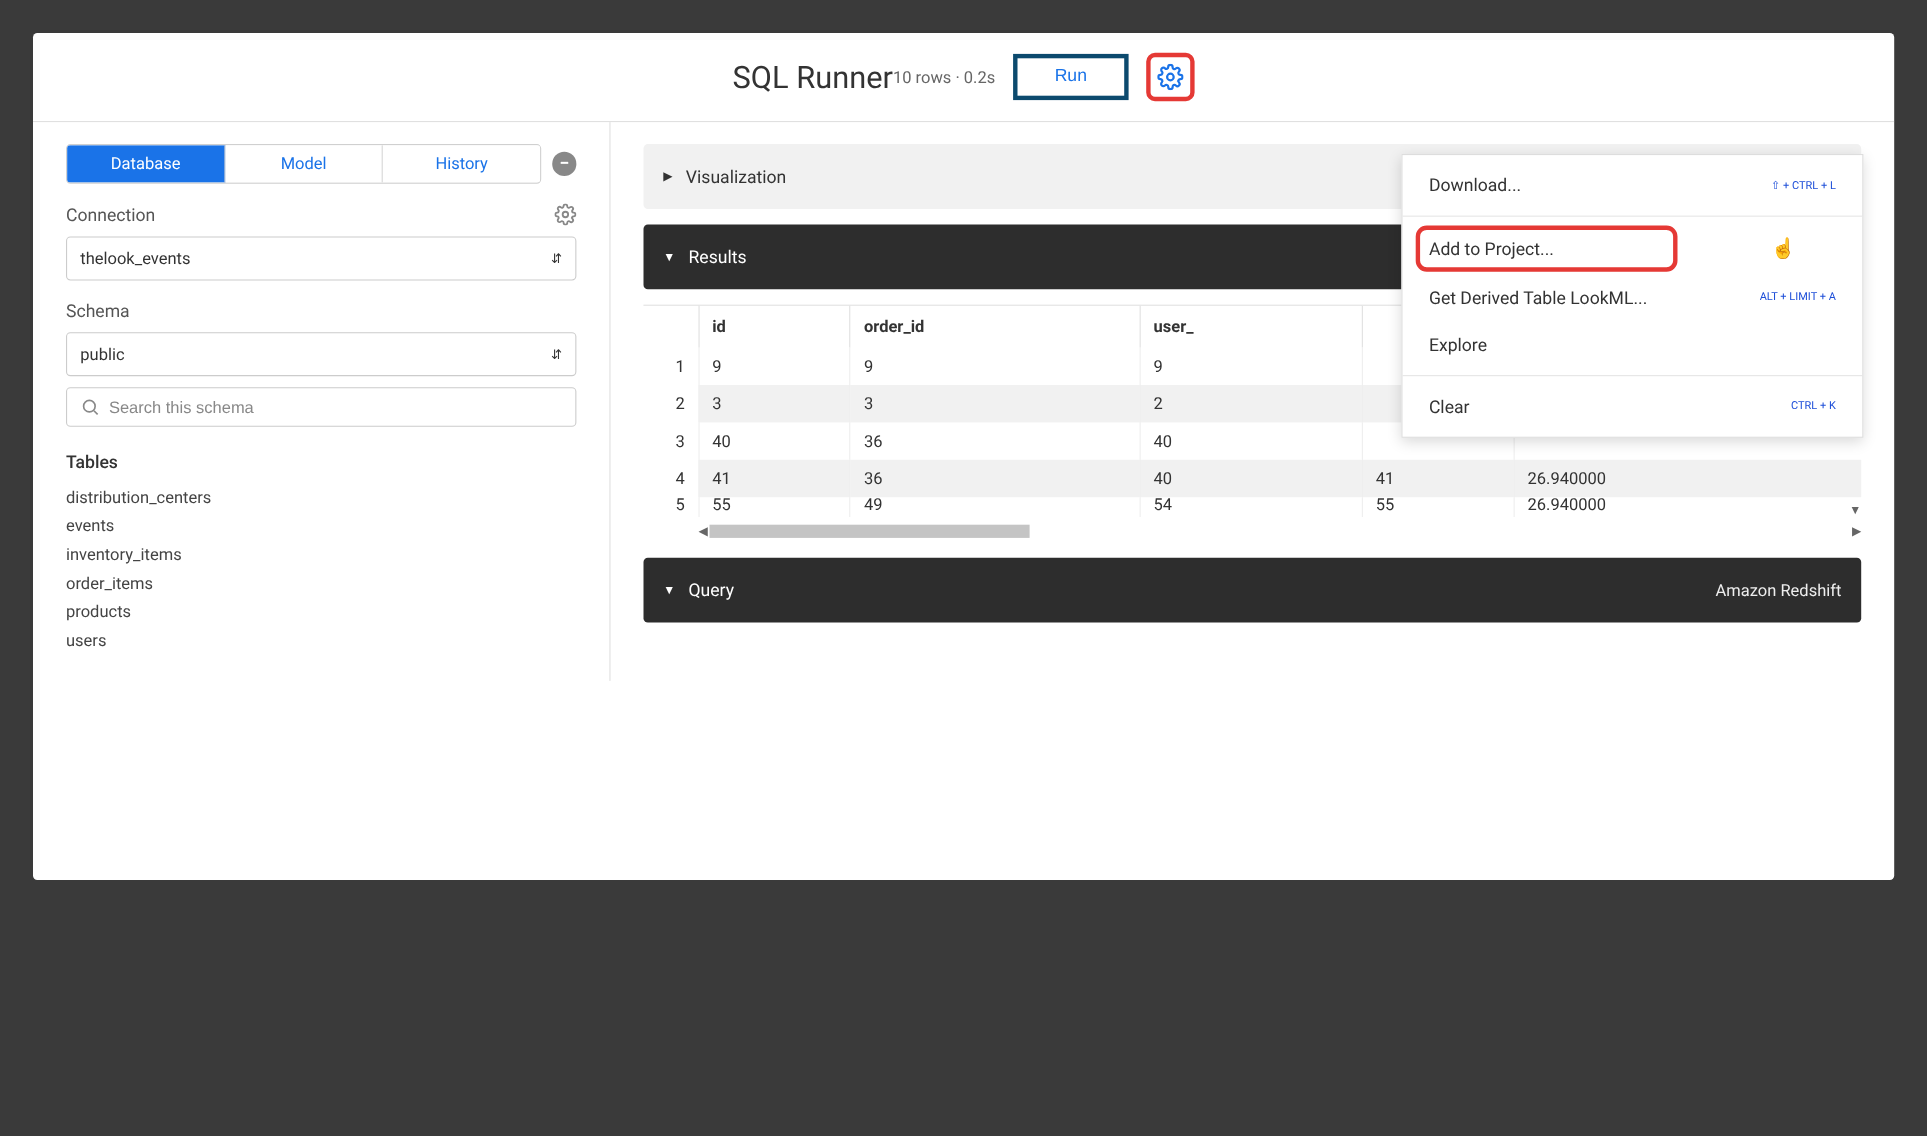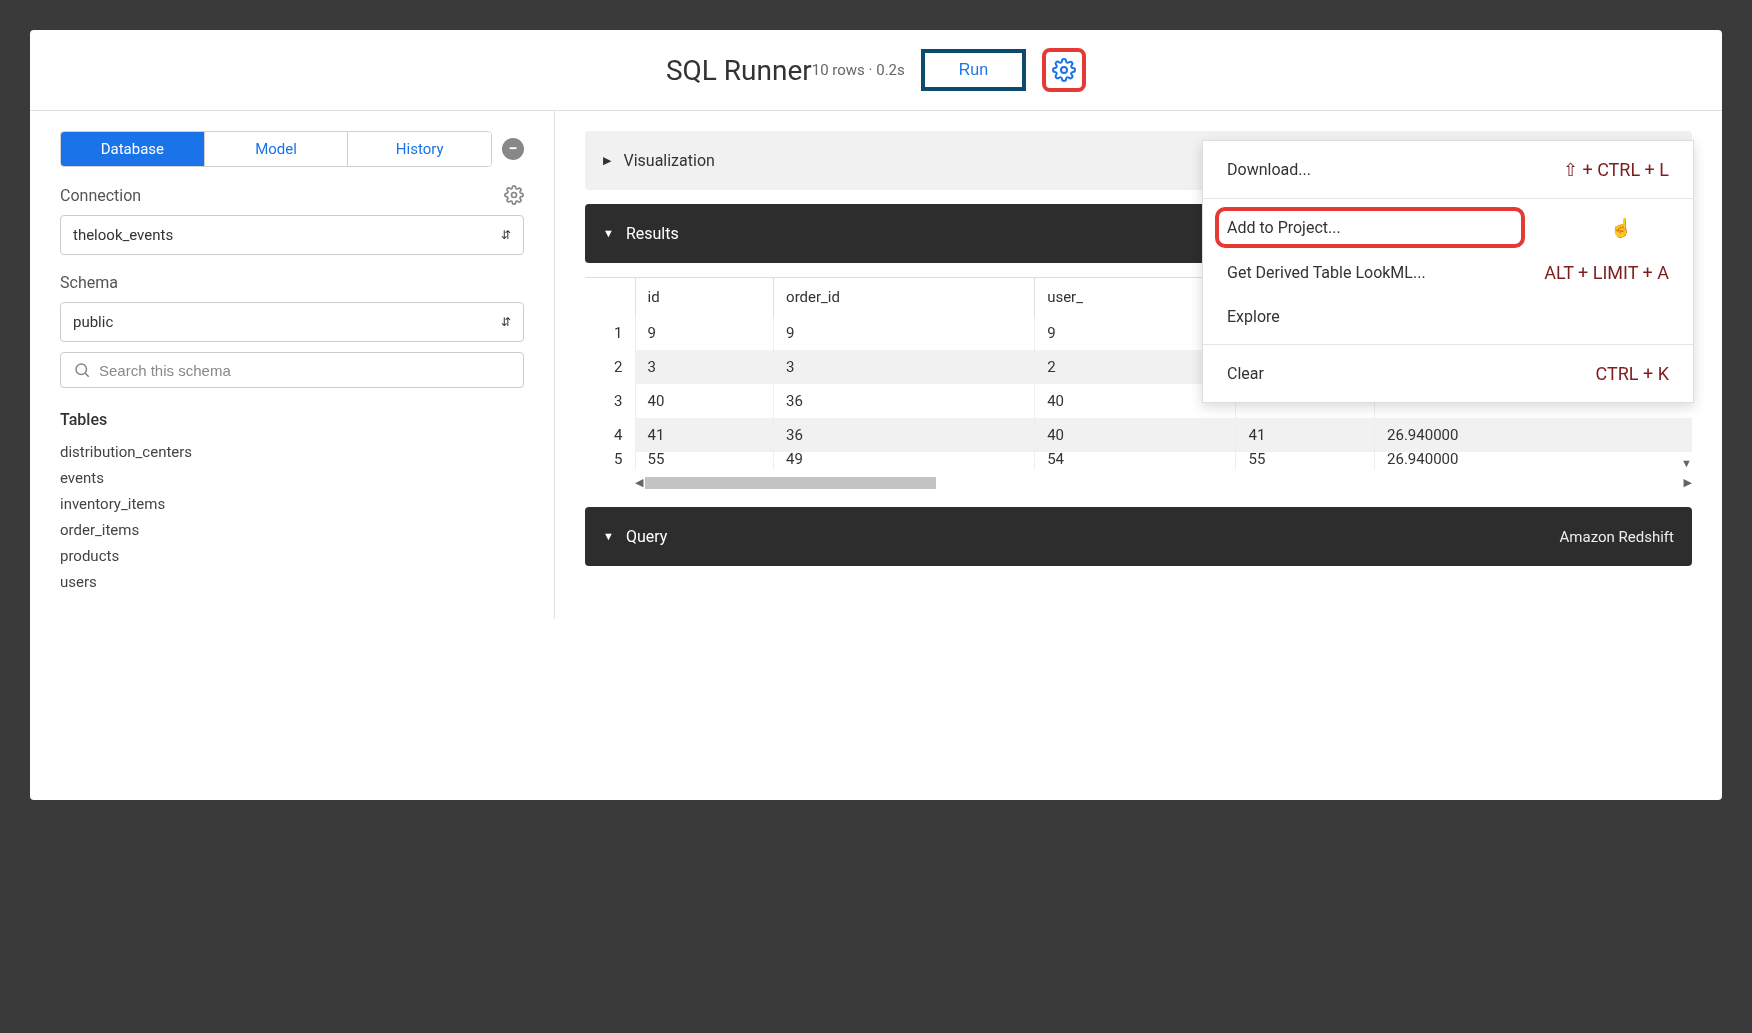--- a/index.html
+++ b/index.html
@@ -145,21 +145,21 @@
   color: #fff;
 }
 .panel-header.dark .right-meta { margin-left: auto; color: #eee; font-size: 15px; }
 .tri { font-size: 11px; }
 .tri.right::before { content: "▶"; }
 .tri.down::before { content: "▼"; }
 .results-table-wrap { border-top: 1px solid #ddd; margin-bottom: 6px; position: relative; }
 .results-table { width: 100%; border-collapse: collapse; font-size: 15px; }
 .results-table th {
   text-align: left;
-  font-weight: 400;
+  font-weight: 700;
   padding: 10px 12px;
   background: #fff;
   border-left: 1px solid #e0e0e0;
   color: #333;
 }
 .results-table th:first-child { border-left: none; width: 50px; background: #fff; }
 .results-table td {
   padding: 8px 12px;
   border-left: 1px solid #eee;
 }
@@ -205,37 +205,37 @@
   border-left: none; border-right: none;
   border-radius: 50%;
   position: absolute;
   right: -2px; top: -4px;
   opacity: 0.6;
 }
 .dropdown-menu {
   position: absolute;
   top: 110px;
   right: 28px;
-  width: 492px;
+  width: 420px;
   background: #fff;
   border: 1px solid #ddd;
   box-shadow: 0 4px 12px rgba(0,0,0,0.15);
   z-index: 100;
   padding: 6px 0;
 }
 .menu-item {
   display: flex;
   justify-content: space-between;
   align-items: center;
   padding: 12px 24px;
   font-size: 16px;
   color: #333;
   cursor: pointer;
 }
-.menu-item .shortcut { color: #7f1d1d; font-size: 18px; }
+.menu-item .shortcut { color: #1d4ed8; font-size: 10px; }
 .menu-divider { height: 1px; background: #e5e5e5; margin: 6px 0; }
 .menu-item.highlighted {
   position: relative;
 }
 .menu-item.highlighted::before {
   content: "";
   position: absolute;
   left: 12px; right: 168px; top: 2px; bottom: 2px;
   border: 4px solid #e53935;
   border-radius: 10px;

